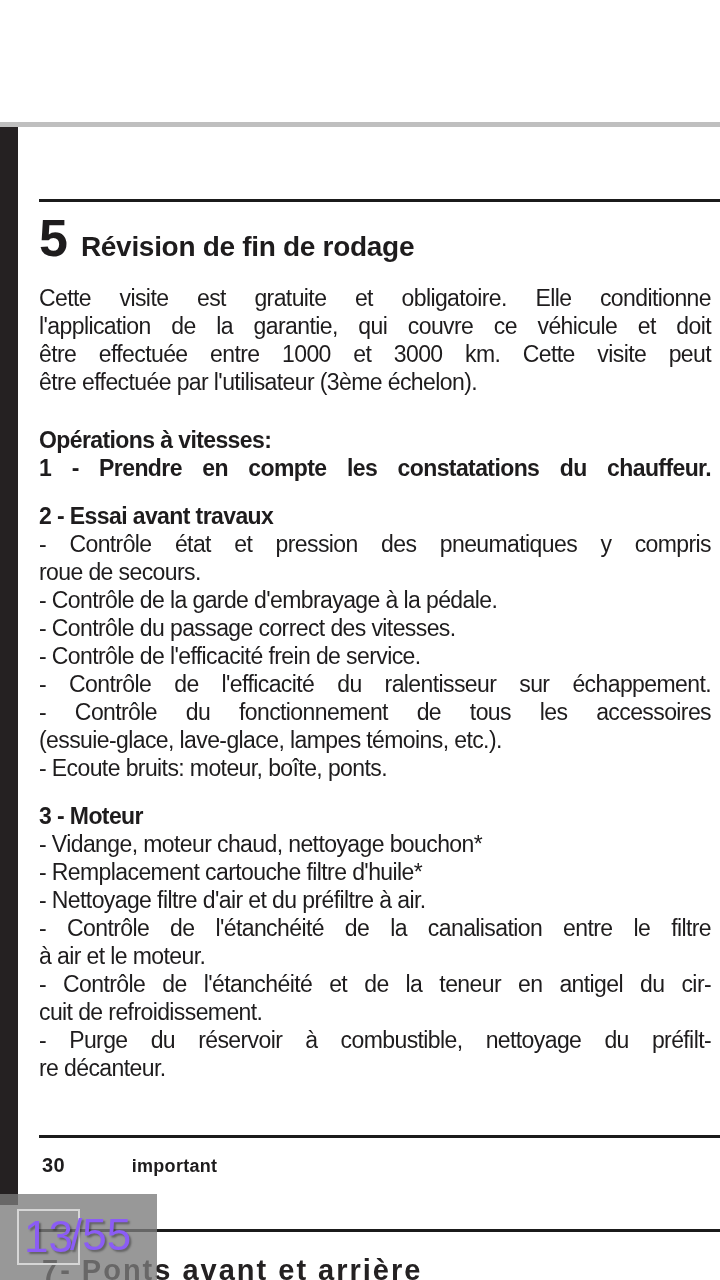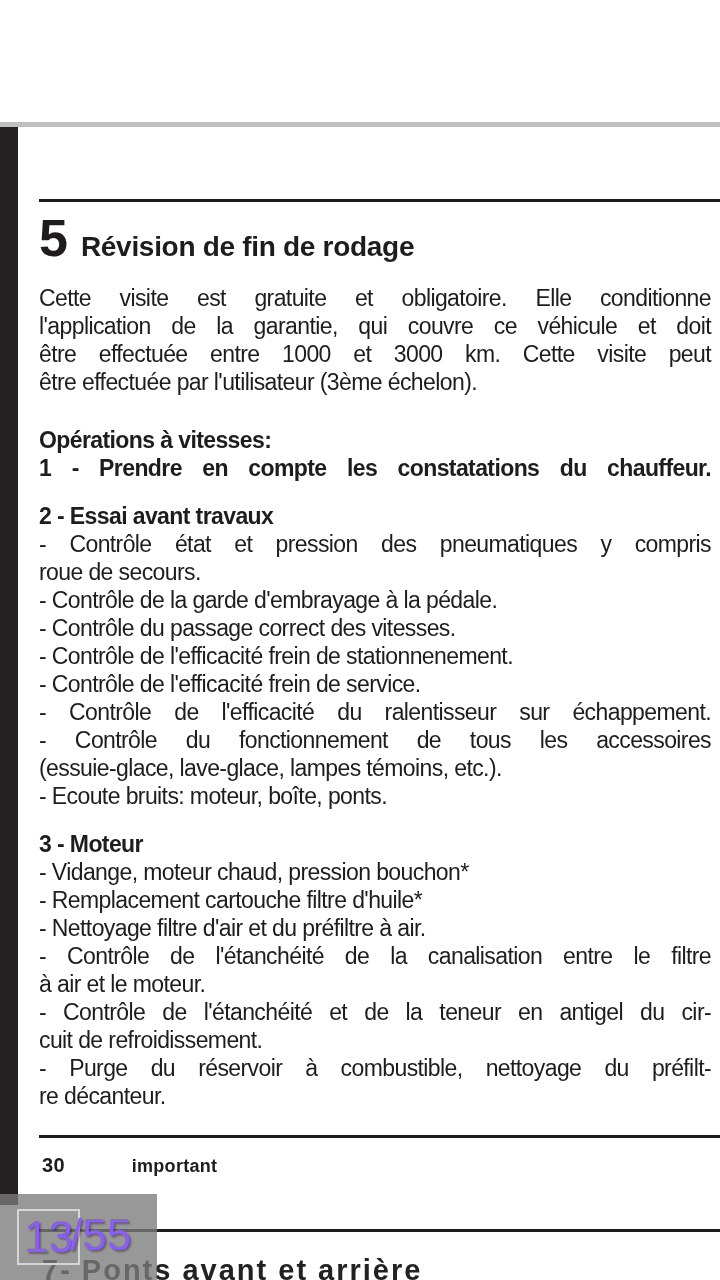--- a/index.html
+++ b/index.html
@@ -78,28 +78,27 @@
     <div class="ln j">l'application de la garantie, qui couvre ce véhicule et doit</div>
     <div class="ln j">être effectuée entre 1000 et 3000 km. Cette visite peut</div>
     <div class="ln">être effectuée par l'utilisateur (3ème échelon).</div>
     <div class="ln b g30">Opérations à vitesses:</div>
     <div class="ln b j">1 - Prendre en compte les constatations du chauffeur.</div>
     <div class="ln b g26">2 - Essai avant travaux</div>
     <div class="ln j">- Contrôle état et pression des pneumatiques y compris</div>
     <div class="ln">roue de secours.</div>
     <div class="ln">- Contrôle de la garde d'embrayage à la pédale.</div>
     <div class="ln">- Contrôle du passage correct des vitesses.</div>
-    <div class="ln">- Contrôle de l'efficacité frein de stationnenement.</div>
     <div class="ln">- Contrôle de l'efficacité frein de service.</div>
     <div class="ln j">- Contrôle de l'efficacité du ralentisseur sur échappement.</div>
     <div class="ln j">- Contrôle du fonctionnement de tous les accessoires</div>
     <div class="ln">(essuie-glace, lave-glace, lampes témoins, etc.).</div>
     <div class="ln">- Ecoute bruits: moteur, boîte, ponts.</div>
     <div class="ln b g20">3 - Moteur</div>
-    <div class="ln">- Vidange, moteur chaud, pression bouchon*</div>
+    <div class="ln">- Vidange, moteur chaud, nettoyage bouchon*</div>
     <div class="ln">- Remplacement cartouche filtre d'huile*</div>
     <div class="ln">- Nettoyage filtre d'air et du préfiltre à air.</div>
     <div class="ln j">- Contrôle de l'étanchéité de la canalisation entre le filtre</div>
     <div class="ln">à air et le moteur.</div>
     <div class="ln j">- Contrôle de l'étanchéité et de la teneur en antigel du cir-</div>
     <div class="ln">cuit de refroidissement.</div>
     <div class="ln j">- Purge du réservoir à combustible, nettoyage du préfilt-</div>
     <div class="ln">re décanteur.</div>
   </div>
 

